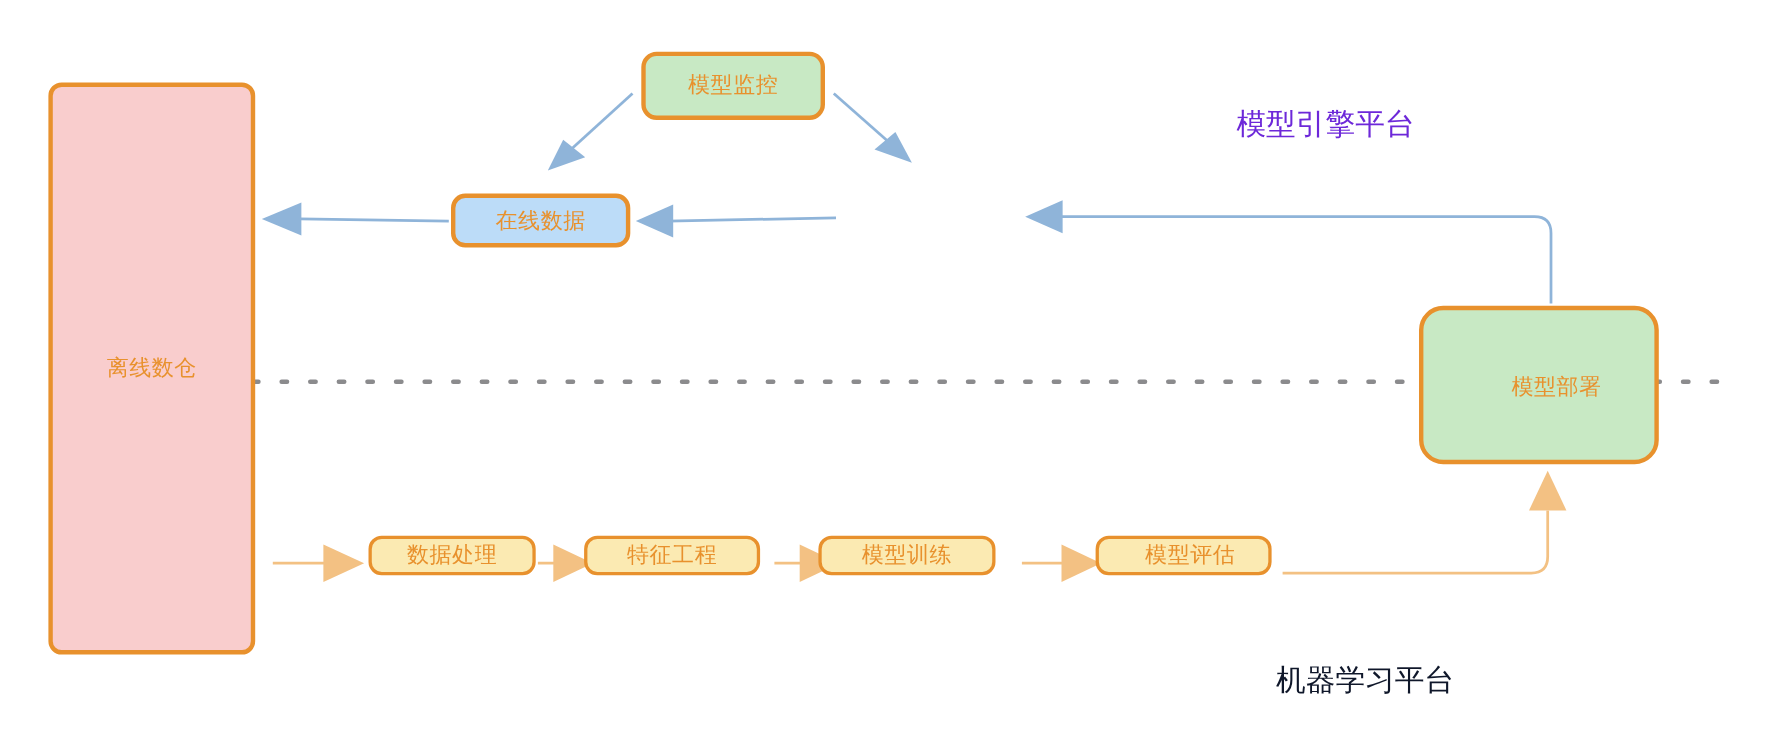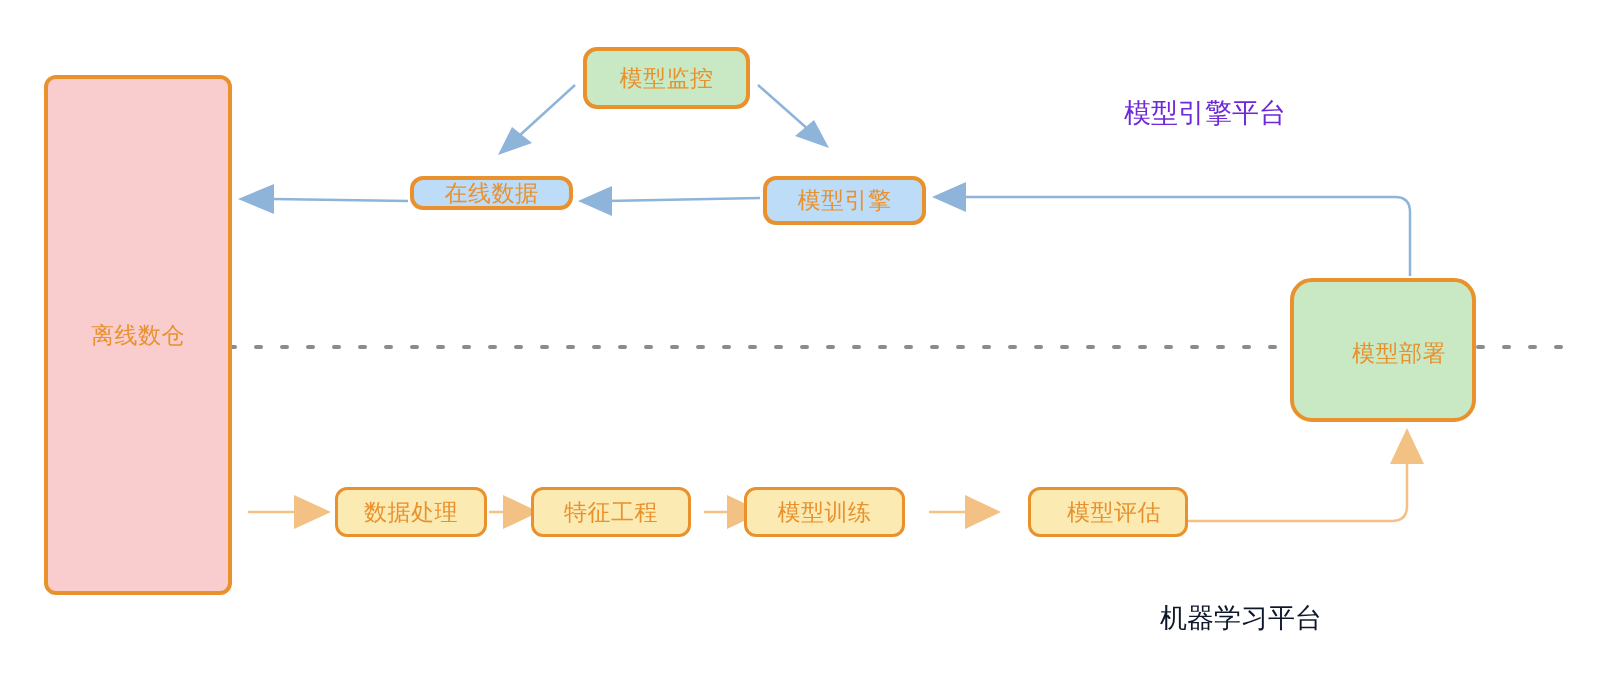--- a/index.html
+++ b/index.html
@@ -26,21 +26,21 @@
   }
   .node {
     position: absolute;
     box-sizing: border-box;
     border: 3px solid #e8912d;
     border-radius: 12px;
     display: flex;
     align-items: center;
     justify-content: center;
     color: #e8912d;
-    font-size: 23px;
+    font-size: 20px;
     line-height: 1;
     letter-spacing: 0.5px;
     white-space: nowrap;
   }
   .node-warehouse {
     left: 44px;
     top: 75px;
     width: 188px;
     height: 520px;
     background: #f9cdcd;
@@ -53,58 +53,58 @@
     width: 167px;
     height: 62px;
     background: #c8e9c4;
     border-width: 4px;
     border-radius: 14px;
   }
   .node-online-data {
     left: 410px;
     top: 176px;
     width: 163px;
-    height: 34px;
+    height: 49px;
     background: #bcdcf8;
     border-width: 4px;
     border-radius: 13px;
   }
   .node-model-engine {
     left: 763px;
     top: 176px;
     width: 163px;
     height: 49px;
     background: #bcdcf8;
     border-width: 4px;
     border-radius: 13px;
   }
   .node-deploy {
     left: 1290px;
     top: 278px;
-    width: 186px;
+    width: 218px;
     height: 144px;
     background: #c8e9c4;
     border-width: 4px;
     border-radius: 22px;
     align-items: flex-start;
     padding-top: 60px;
     padding-left: 32px;
   }
   .node-ml {
     top: 487px;
-    height: 50px;
+    height: 36px;
     background: #fbeab2;
     border-width: 3px;
     border-radius: 12px;
     text-align: center;
   }
   .node-data-proc  { left: 335px;  width: 152px; }
   .node-feature    { left: 531px;  width: 160px; }
   .node-train      { left: 744px;  width: 161px; }
-  .node-eval       { left: 1028px; width: 160px; padding-left: 12px; }
+  .node-eval       { left: 996px; width: 160px; padding-left: 12px; }
 
   .platform-label {
     position: absolute;
     font-size: 27px;
     line-height: 1;
     white-space: nowrap;
   }
   .label-engine-platform {
     left: 1124px;
     top: 100px;
@@ -175,21 +175,20 @@
       <polygon points="1407,428 1390,464 1424,464" fill="#f3c183"></polygon>
     </g>
   </svg>
 
   <div class="node node-warehouse">离线数仓</div>
 
   <div class="node node-monitor">模型监控</div>
 
   <div class="node node-online-data">在线数据</div>
 
-  <div class="node node-model-engine">模型引擎</div>
 
   <div class="node node-deploy">模型部署</div>
 
   <div class="node node-ml node-data-proc">数据处理</div>
 
   <div class="node node-ml node-feature">特征工程</div>
 
   <div class="node node-ml node-train">模型训练</div>
 
   <div class="node node-ml node-eval">模型评估</div>

